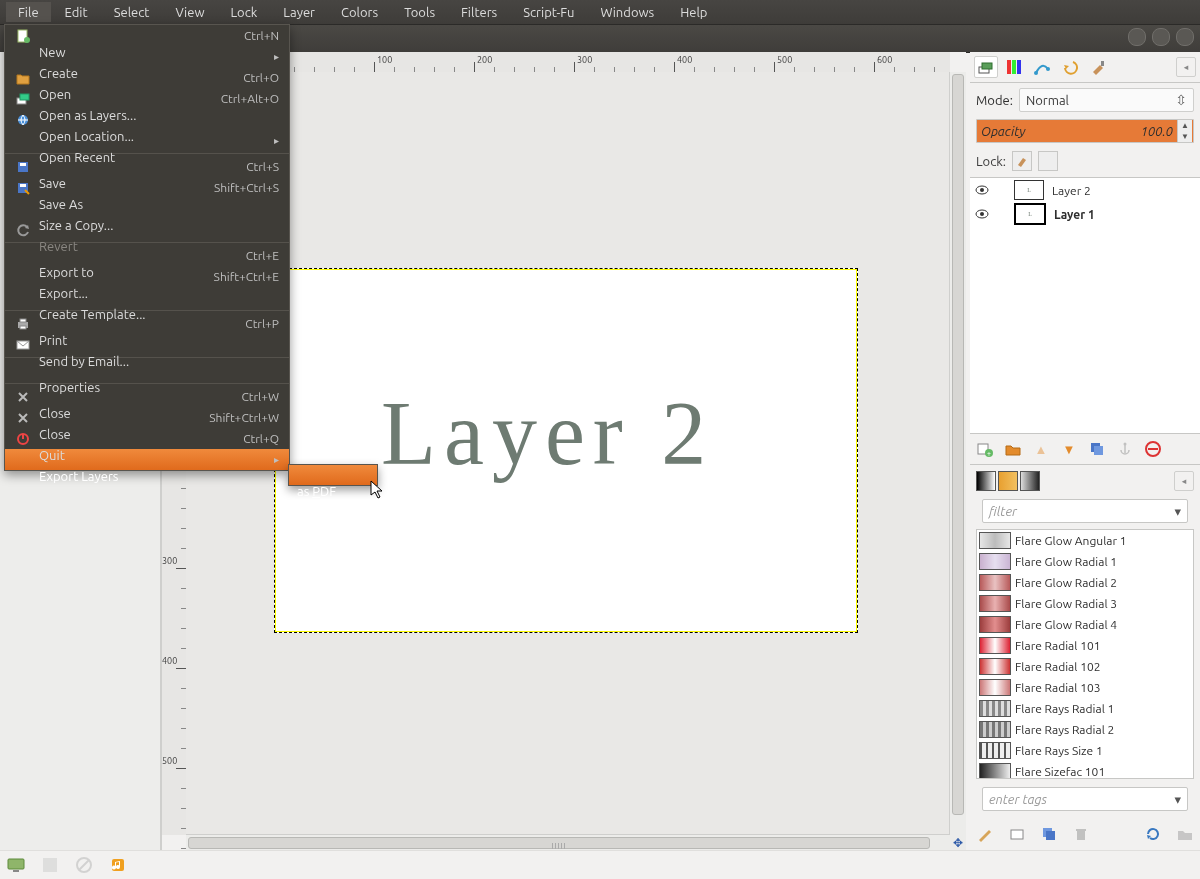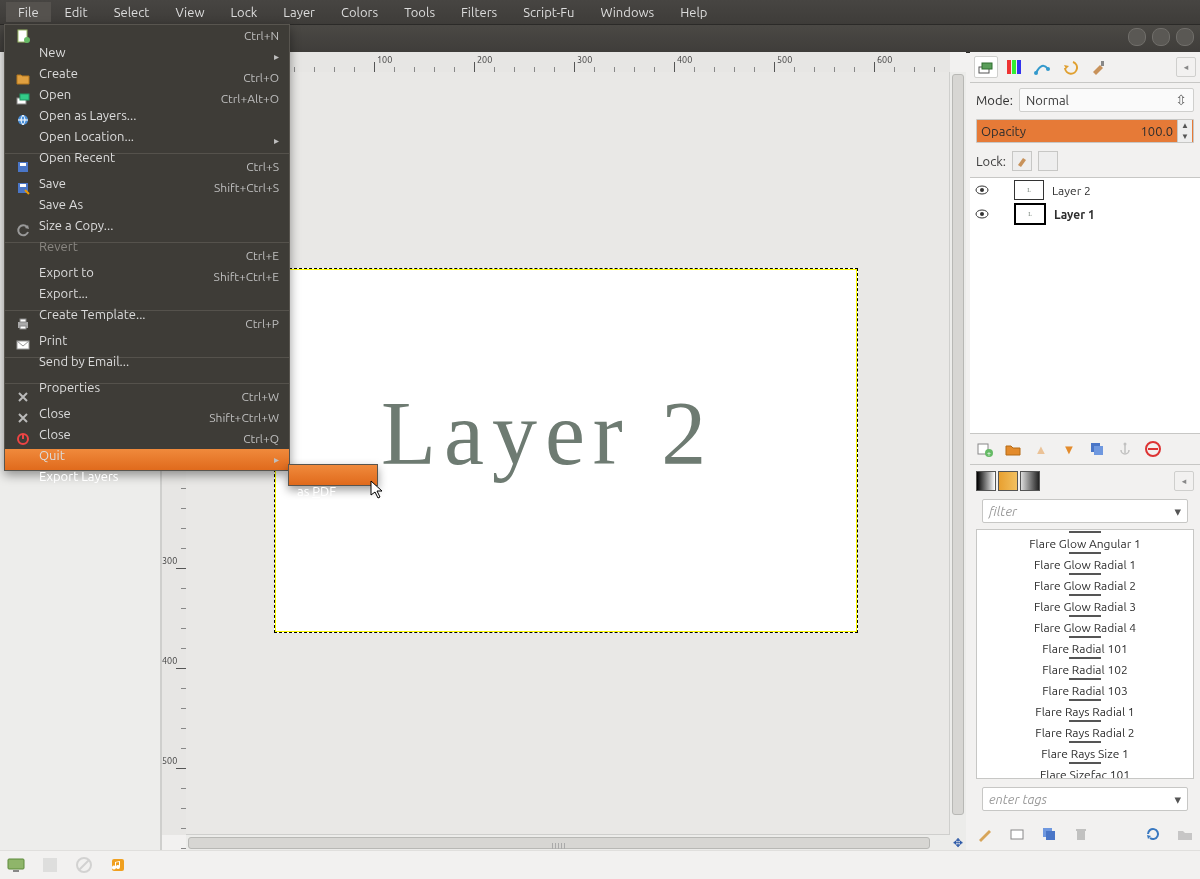--- a/index.html
+++ b/index.html
@@ -102,21 +102,21 @@
   .tabicon.active{border:1px solid #cfcfcd; background:#fff;}
   .popbtn{margin-left:auto; width:18px;height:18px;border:1px solid #cfcfcd; font-size:9px;
     color:#888;border-radius:2px;display:flex;align-items:center;justify-content:center;}
   .modeRow{height:26px;}
   .modeRow label{color:#2e2e2e;}
   .modeSelect{flex:1; height:22px; border:1px solid #cfcfcd; background:#fafafa;
     display:flex;align-items:center;justify-content:space-between; padding:0 6px; border-radius:2px;}
   .modeSelect .arr{color:#666; font-size:14px;font-weight:normal; line-height:10px;}
   .opacityBar{height:22px; margin:2px 6px; position:relative;
     background:#e67a37; border:1px solid #c7c7c5; border-radius:1px; display:flex;align-items:center;
-    justify-content:space-between; padding:0 4px; color:#2e2e2e;}
+    justify-content:space-between; padding:0 4px; color:#2e2e2e;font-style:italic;}
   .opacityBar .spin{position:absolute; right:1px; top:0; bottom:0; width:14px; background:#eee;
     border-left:1px solid #c7c7c5; display:flex; flex-direction:column;}
   .opacityBar .spin div{flex:1;display:flex;align-items:center;justify-content:center;font-size:8px;color:#555;}
   .lockRow{height:24px;}
   .lockRow .licon{width:18px;height:18px; background:#eee; border:1px solid #c7c7c5;
     display:flex;align-items:center;justify-content:center;}
   .checker{background-image:
       linear-gradient(45deg,#bbb 25%,transparent 25%,transparent 75%,#bbb 75%,#bbb),
       linear-gradient(45deg,#bbb 25%,transparent 25%,transparent 75%,#bbb 75%,#bbb);
     background-size:8px 8px; background-position:0 0,4px 4px; background-color:#eee;}
@@ -141,21 +141,21 @@
   .swatch3{padding:6px 6px 2px; display:flex; gap:2px; align-items:center;}
   .swatch3 .sw{width:18px;height:18px;border:1px solid #555;}
   .swatch3 .exp{margin-left:auto;}
 
   .filterRow{height:24px; margin:2px 6px;}
   .filterBox{flex:1; height:22px; border:1px solid #c7c7c5; background:#fff; color:#9a9a9a;
     display:flex;align-items:center;justify-content:space-between; padding:0 6px; font-style:italic;
     border-radius:2px;}
   .gradList{flex:1; min-height:100px; border:1px solid #c7c7c5; margin:0 6px; background:#fff;
     overflow-y:scroll;}
-  .gradRow{display:flex; align-items:center; height:19px; padding:1px 2px; gap:4px;flex-direction:column;}
+  .gradRow{display:flex; align-items:center; height:19px; padding:1px 2px; gap:4px;}
   .gradSwatch{width:30px; height:15px; border:1px solid #555;}
   .gradName{font-size:12px; color:#2e2e2e;}
   .tagRow{height:24px; margin:4px 6px 2px;}
   .tagBox{flex:1; height:22px; border:1px solid #c7c7c5; background:#fff; color:#9a9a9a;
     display:flex;align-items:center;justify-content:space-between; padding:0 6px; font-style:italic;
     border-radius:2px;}
 
   .bottomIcons{height:26px; padding:4px 6px; display:flex; gap:14px; align-items:center;}
   .bottomIcons .bic{width:18px;height:18px;display:flex;align-items:center;justify-content:center;}
 

